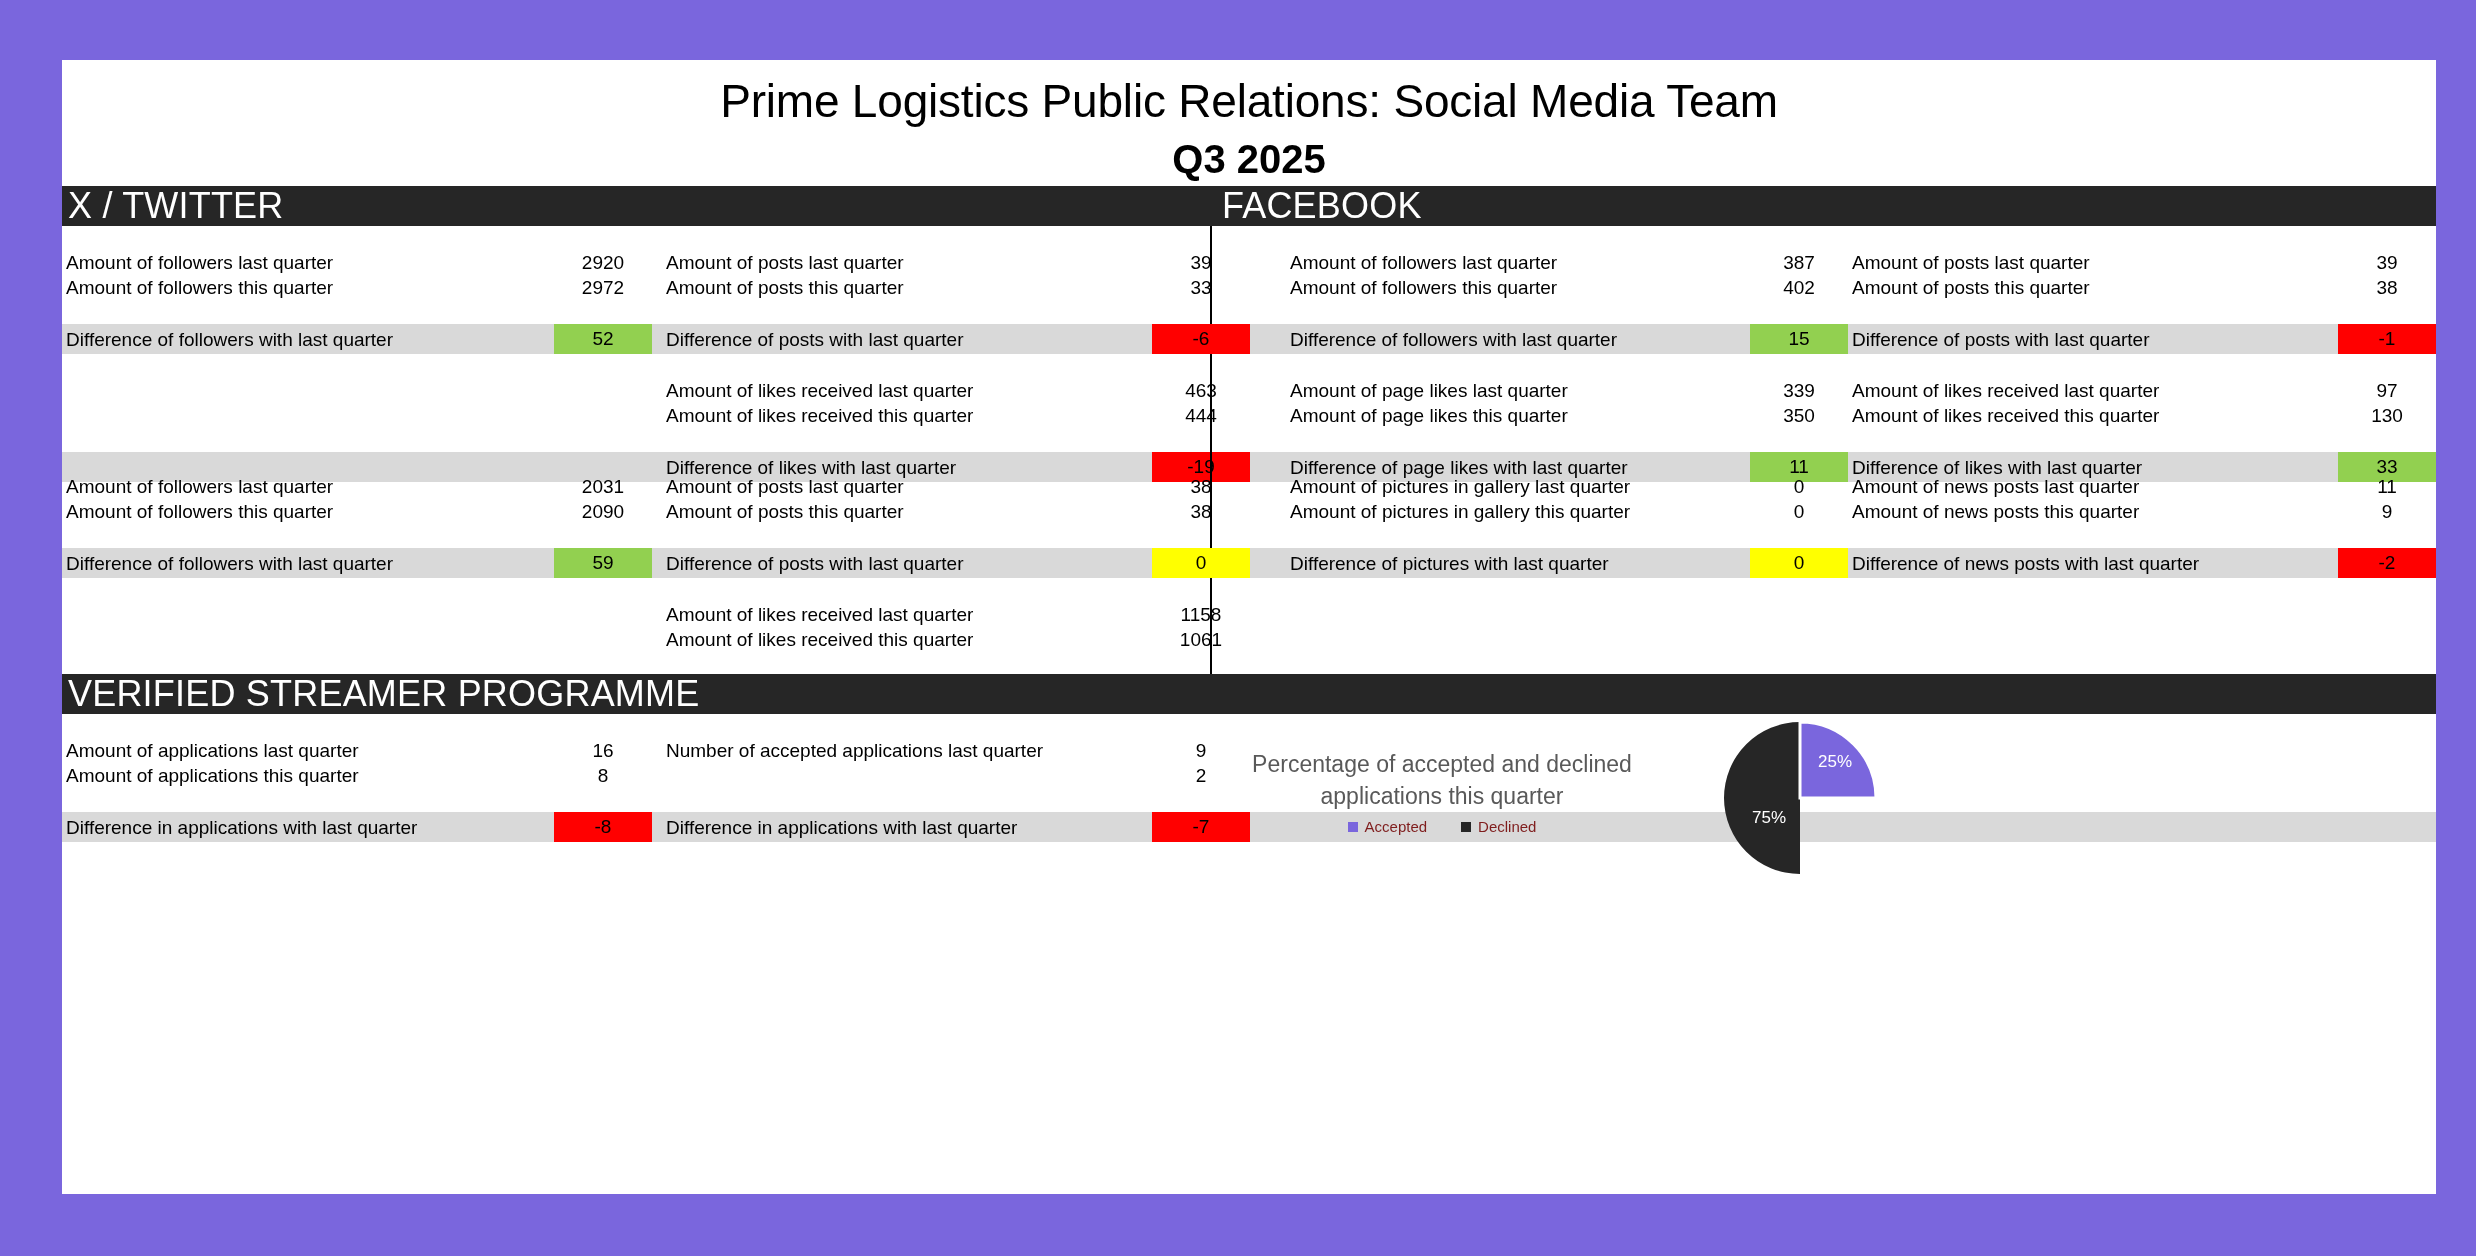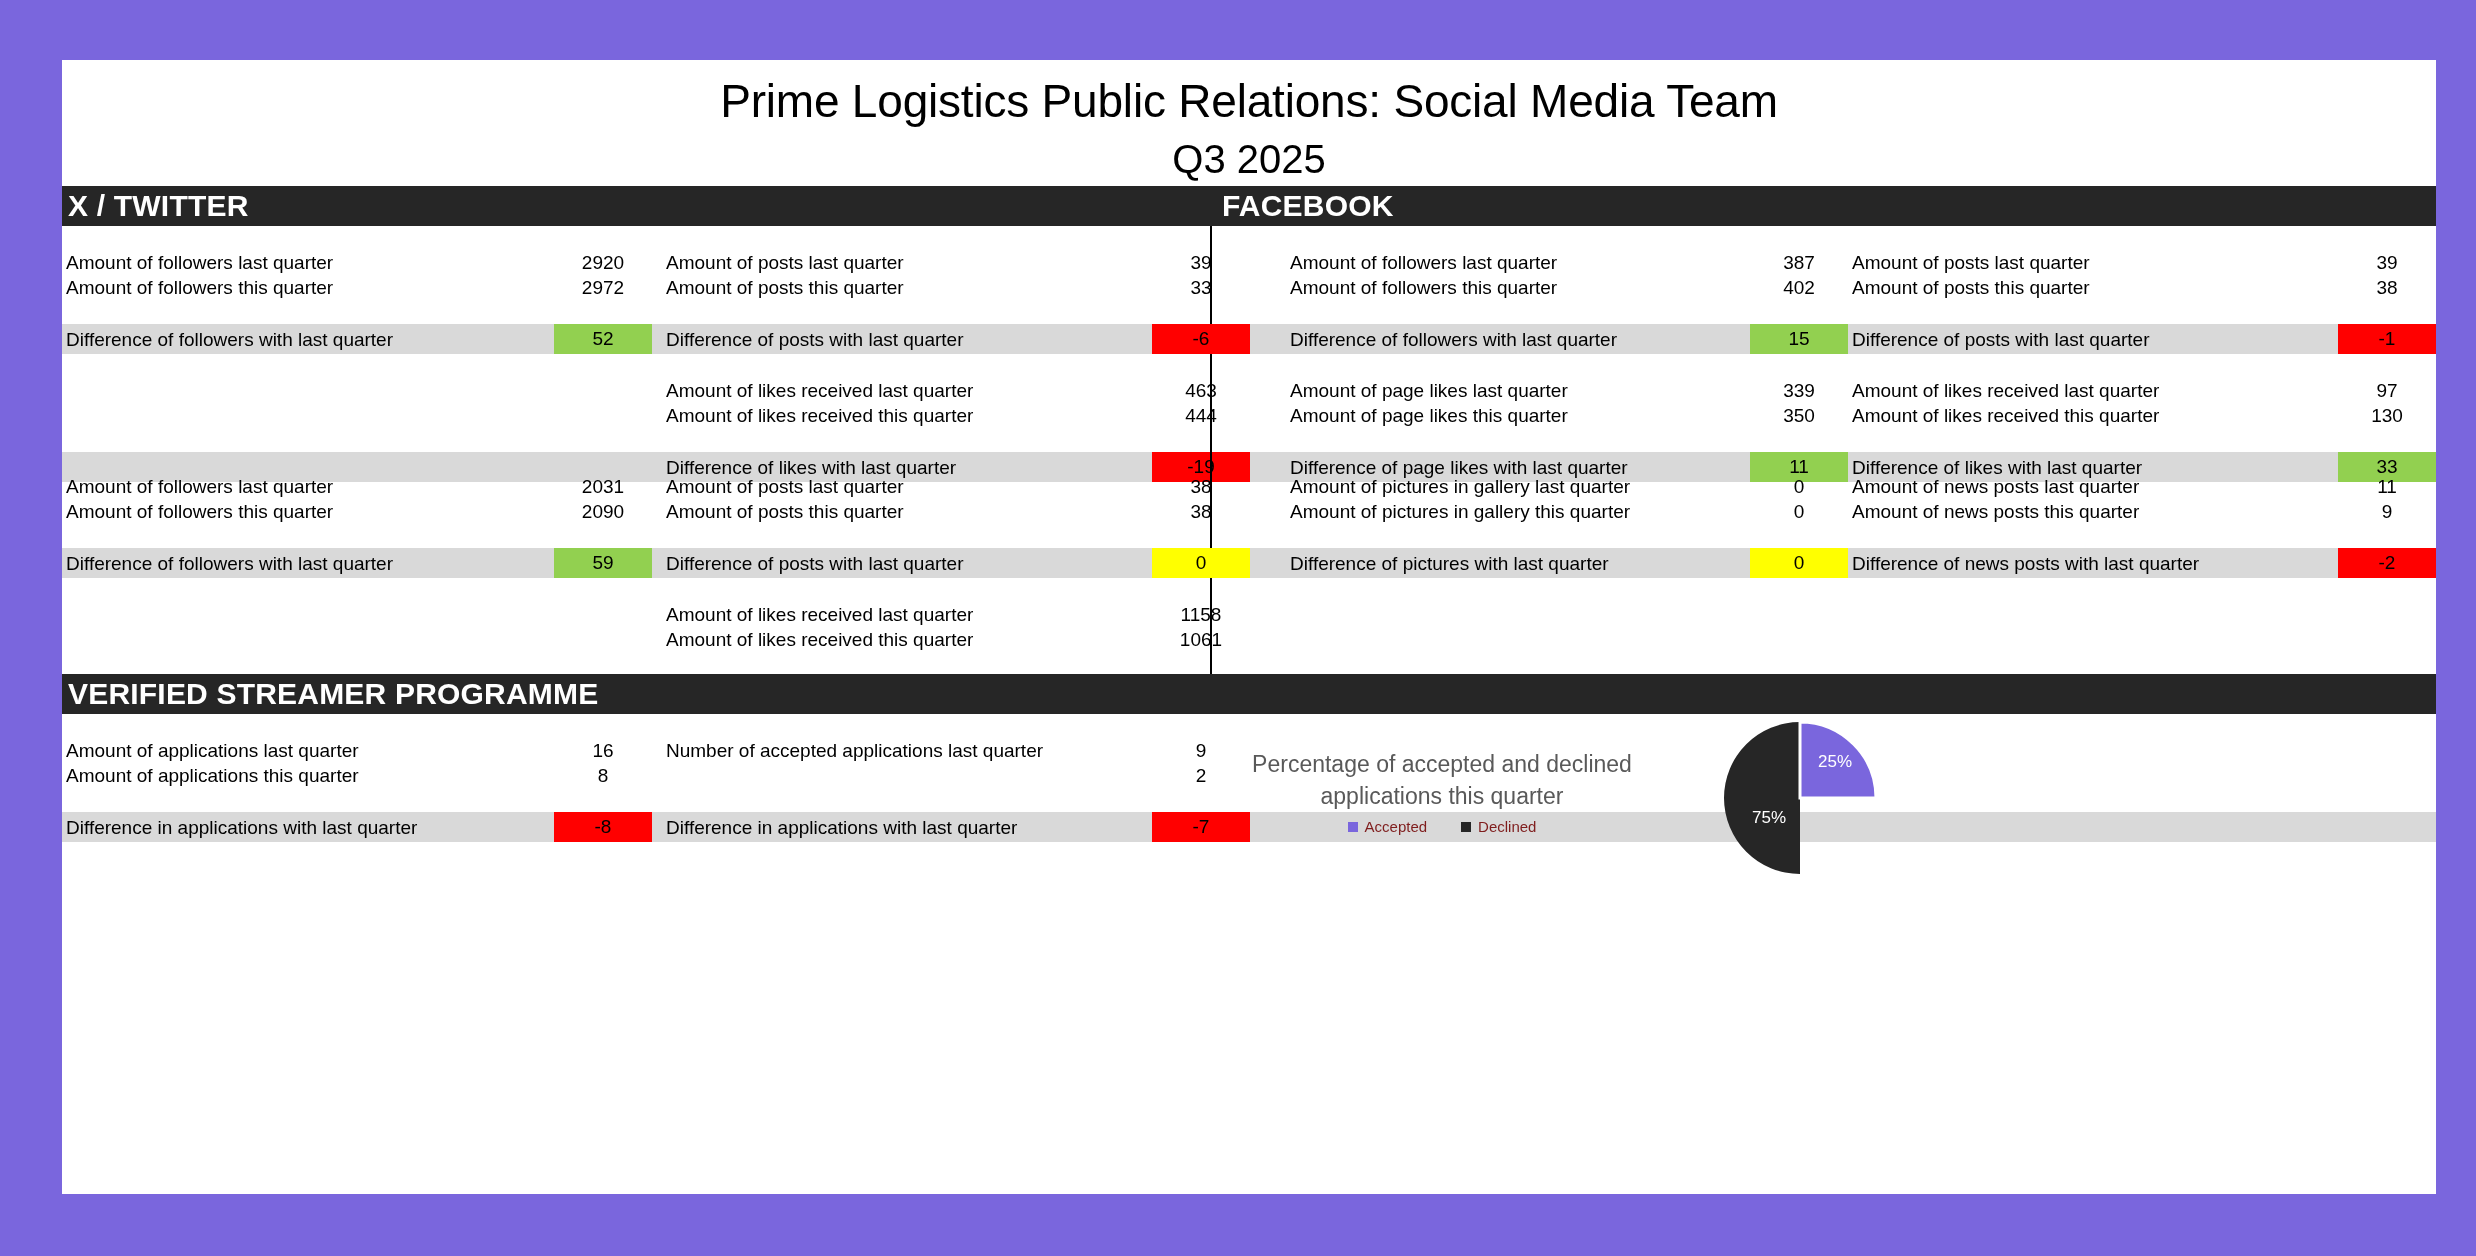--- a/index.html
+++ b/index.html
@@ -23,37 +23,37 @@
     text-align: center;
     font-size: 46px;
     font-weight: 400;
     color: #000;
     line-height: 62px;
     letter-spacing: -0.2px;
   }
   .title-line2 {
     text-align: center;
     font-size: 40px;
-    font-weight: 400;
+    font-weight: 700;
     color: #000;
     line-height: 54px;
   }
 
   
   .bar {
     position: relative;
     height: 40px;
     background: #262626;
     display: flex;
     align-items: center;
   }
   .bar .bar-label {
     color: #ffffff;
-    font-size: 30px;
-    font-weight: 700;
+    font-size: 36px;
+    font-weight: 400;
     line-height: 40px;
     letter-spacing: 0.2px;
     white-space: nowrap;
   }
   .bar .bar-label.left  { margin-left: 6px; }
   .bar .bar-label.right { position: absolute; left: 1160px; }
 
   
   .panel { position: relative; }
   .row {

